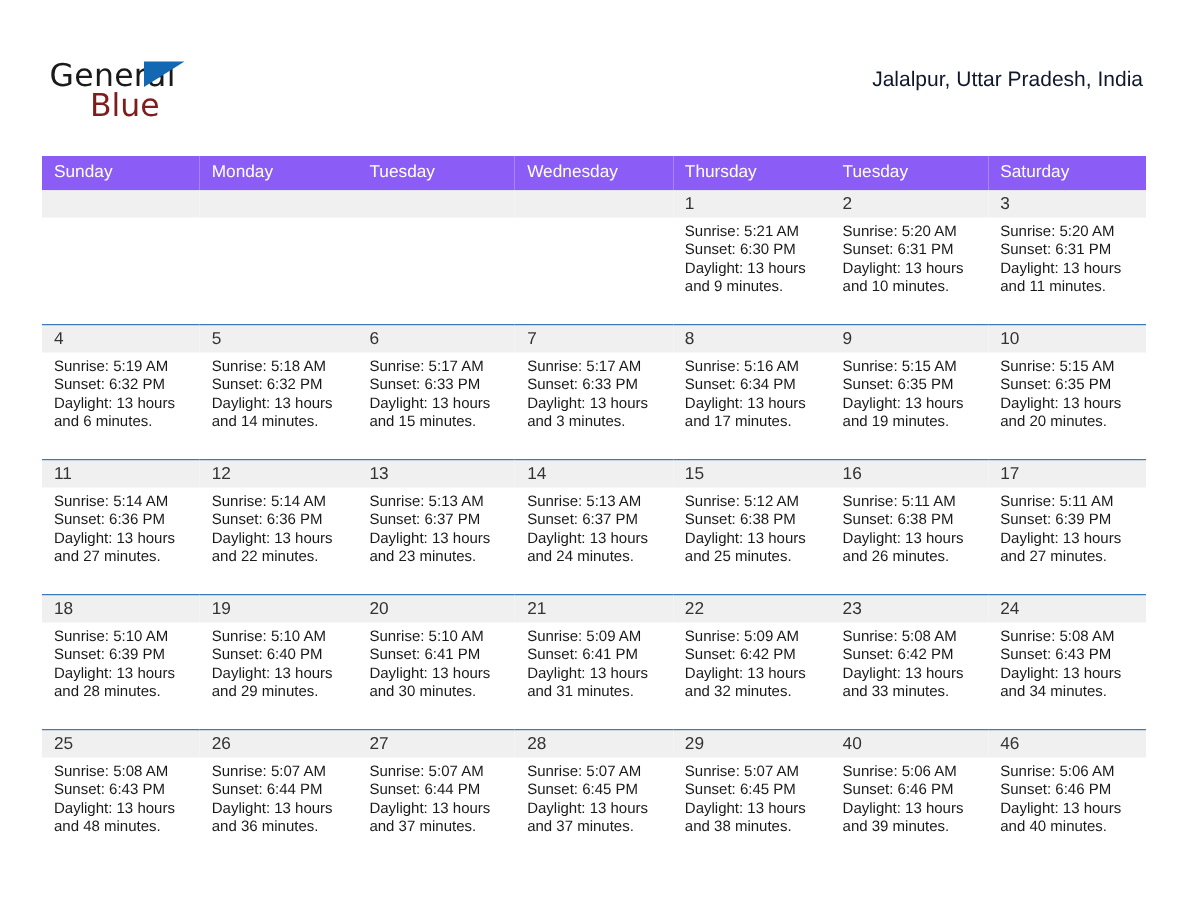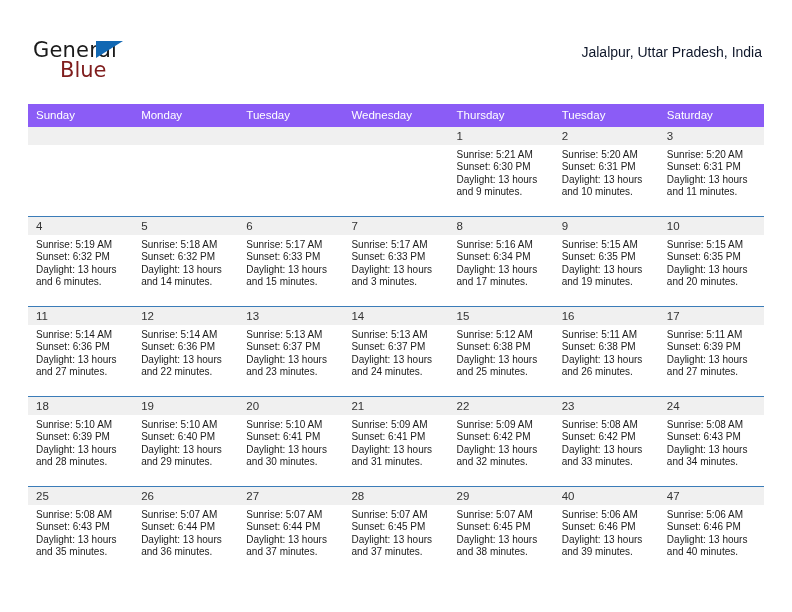--- a/index.html
+++ b/index.html
@@ -468,21 +468,21 @@
           </td>
         </tr>
         <tr class="week-row">
           <td>
             <div class="daycell">
               <div class="daynum-band">25</div>
               <div class="daylines">
                 <div>Sunrise: 5:08 AM</div>
                 <div>Sunset: 6:43 PM</div>
                 <div>Daylight: 13 hours</div>
-                <div>and 35 minutes.</div>
+                <div>and 48 minutes.</div>
               </div>
             </div>
           </td>
           <td>
             <div class="daycell">
               <div class="daynum-band">26</div>
               <div class="daylines">
                 <div>Sunrise: 5:07 AM</div>
                 <div>Sunset: 6:44 PM</div>
                 <div>Daylight: 13 hours</div>
@@ -529,21 +529,21 @@
               <div class="daylines">
                 <div>Sunrise: 5:06 AM</div>
                 <div>Sunset: 6:46 PM</div>
                 <div>Daylight: 13 hours</div>
                 <div>and 39 minutes.</div>
               </div>
             </div>
           </td>
           <td>
             <div class="daycell">
-              <div class="daynum-band">47</div>
+              <div class="daynum-band">46</div>
               <div class="daylines">
                 <div>Sunrise: 5:06 AM</div>
                 <div>Sunset: 6:46 PM</div>
                 <div>Daylight: 13 hours</div>
                 <div>and 40 minutes.</div>
               </div>
             </div>
           </td>
         </tr>
       </tbody>

